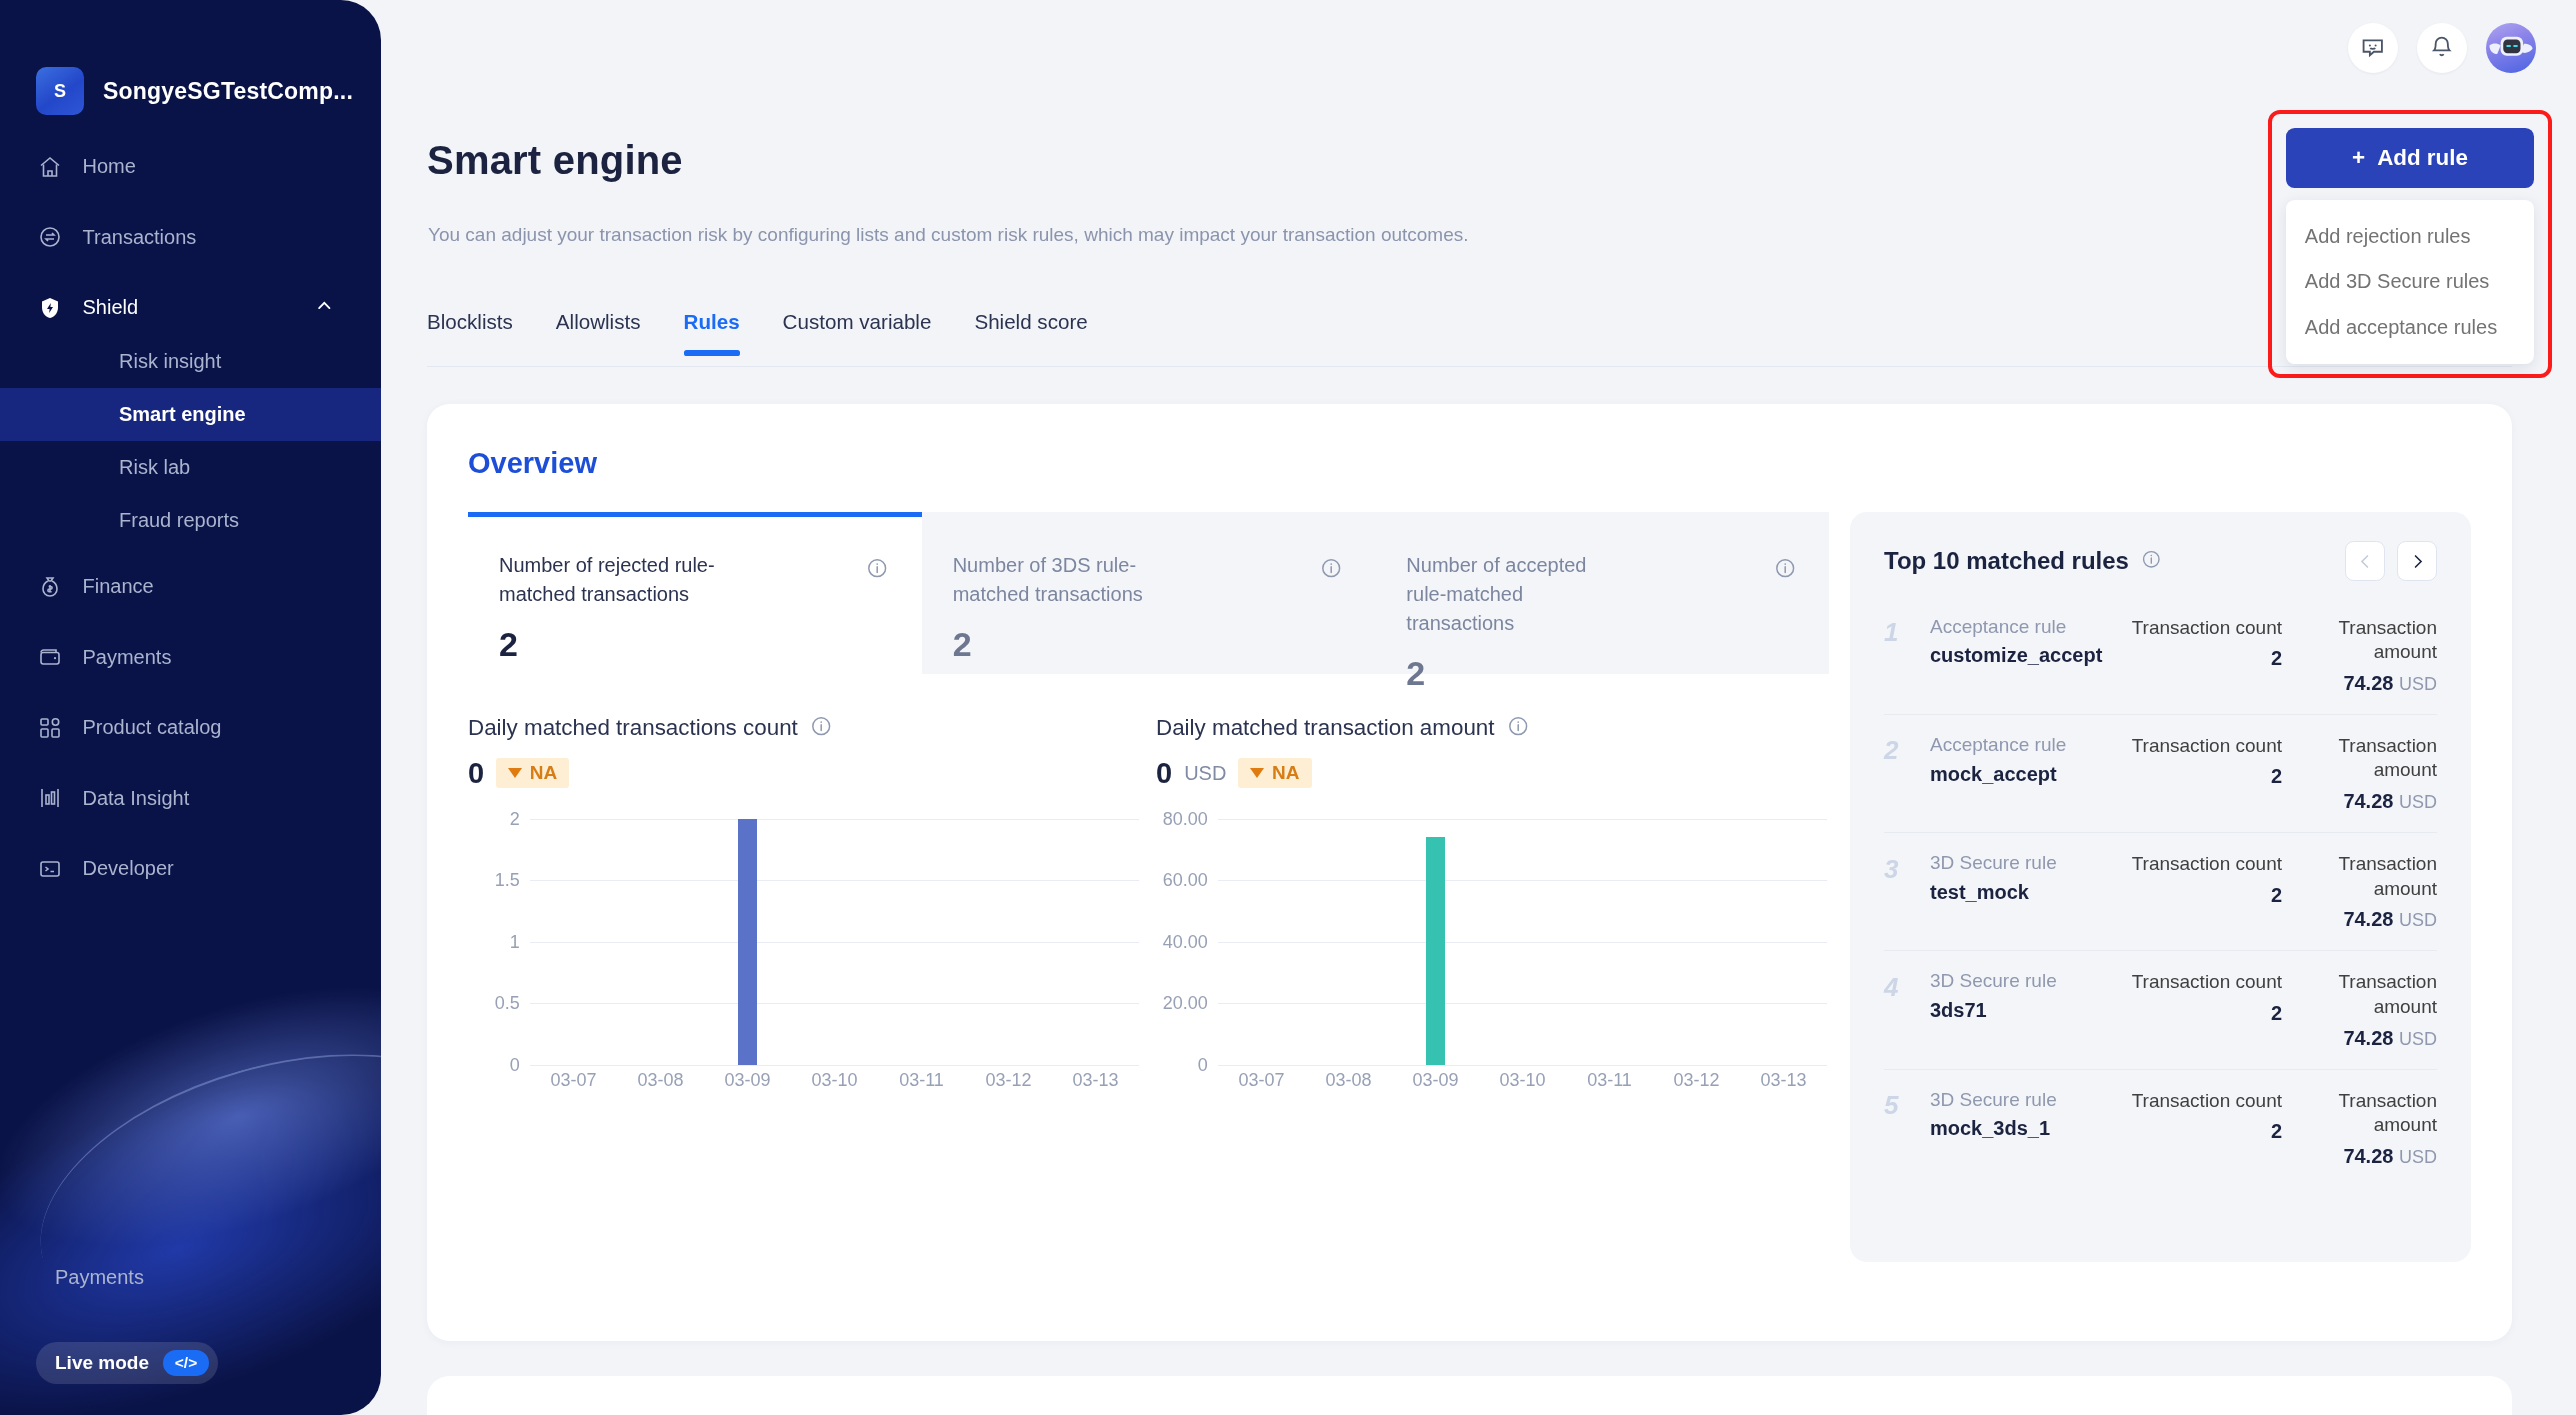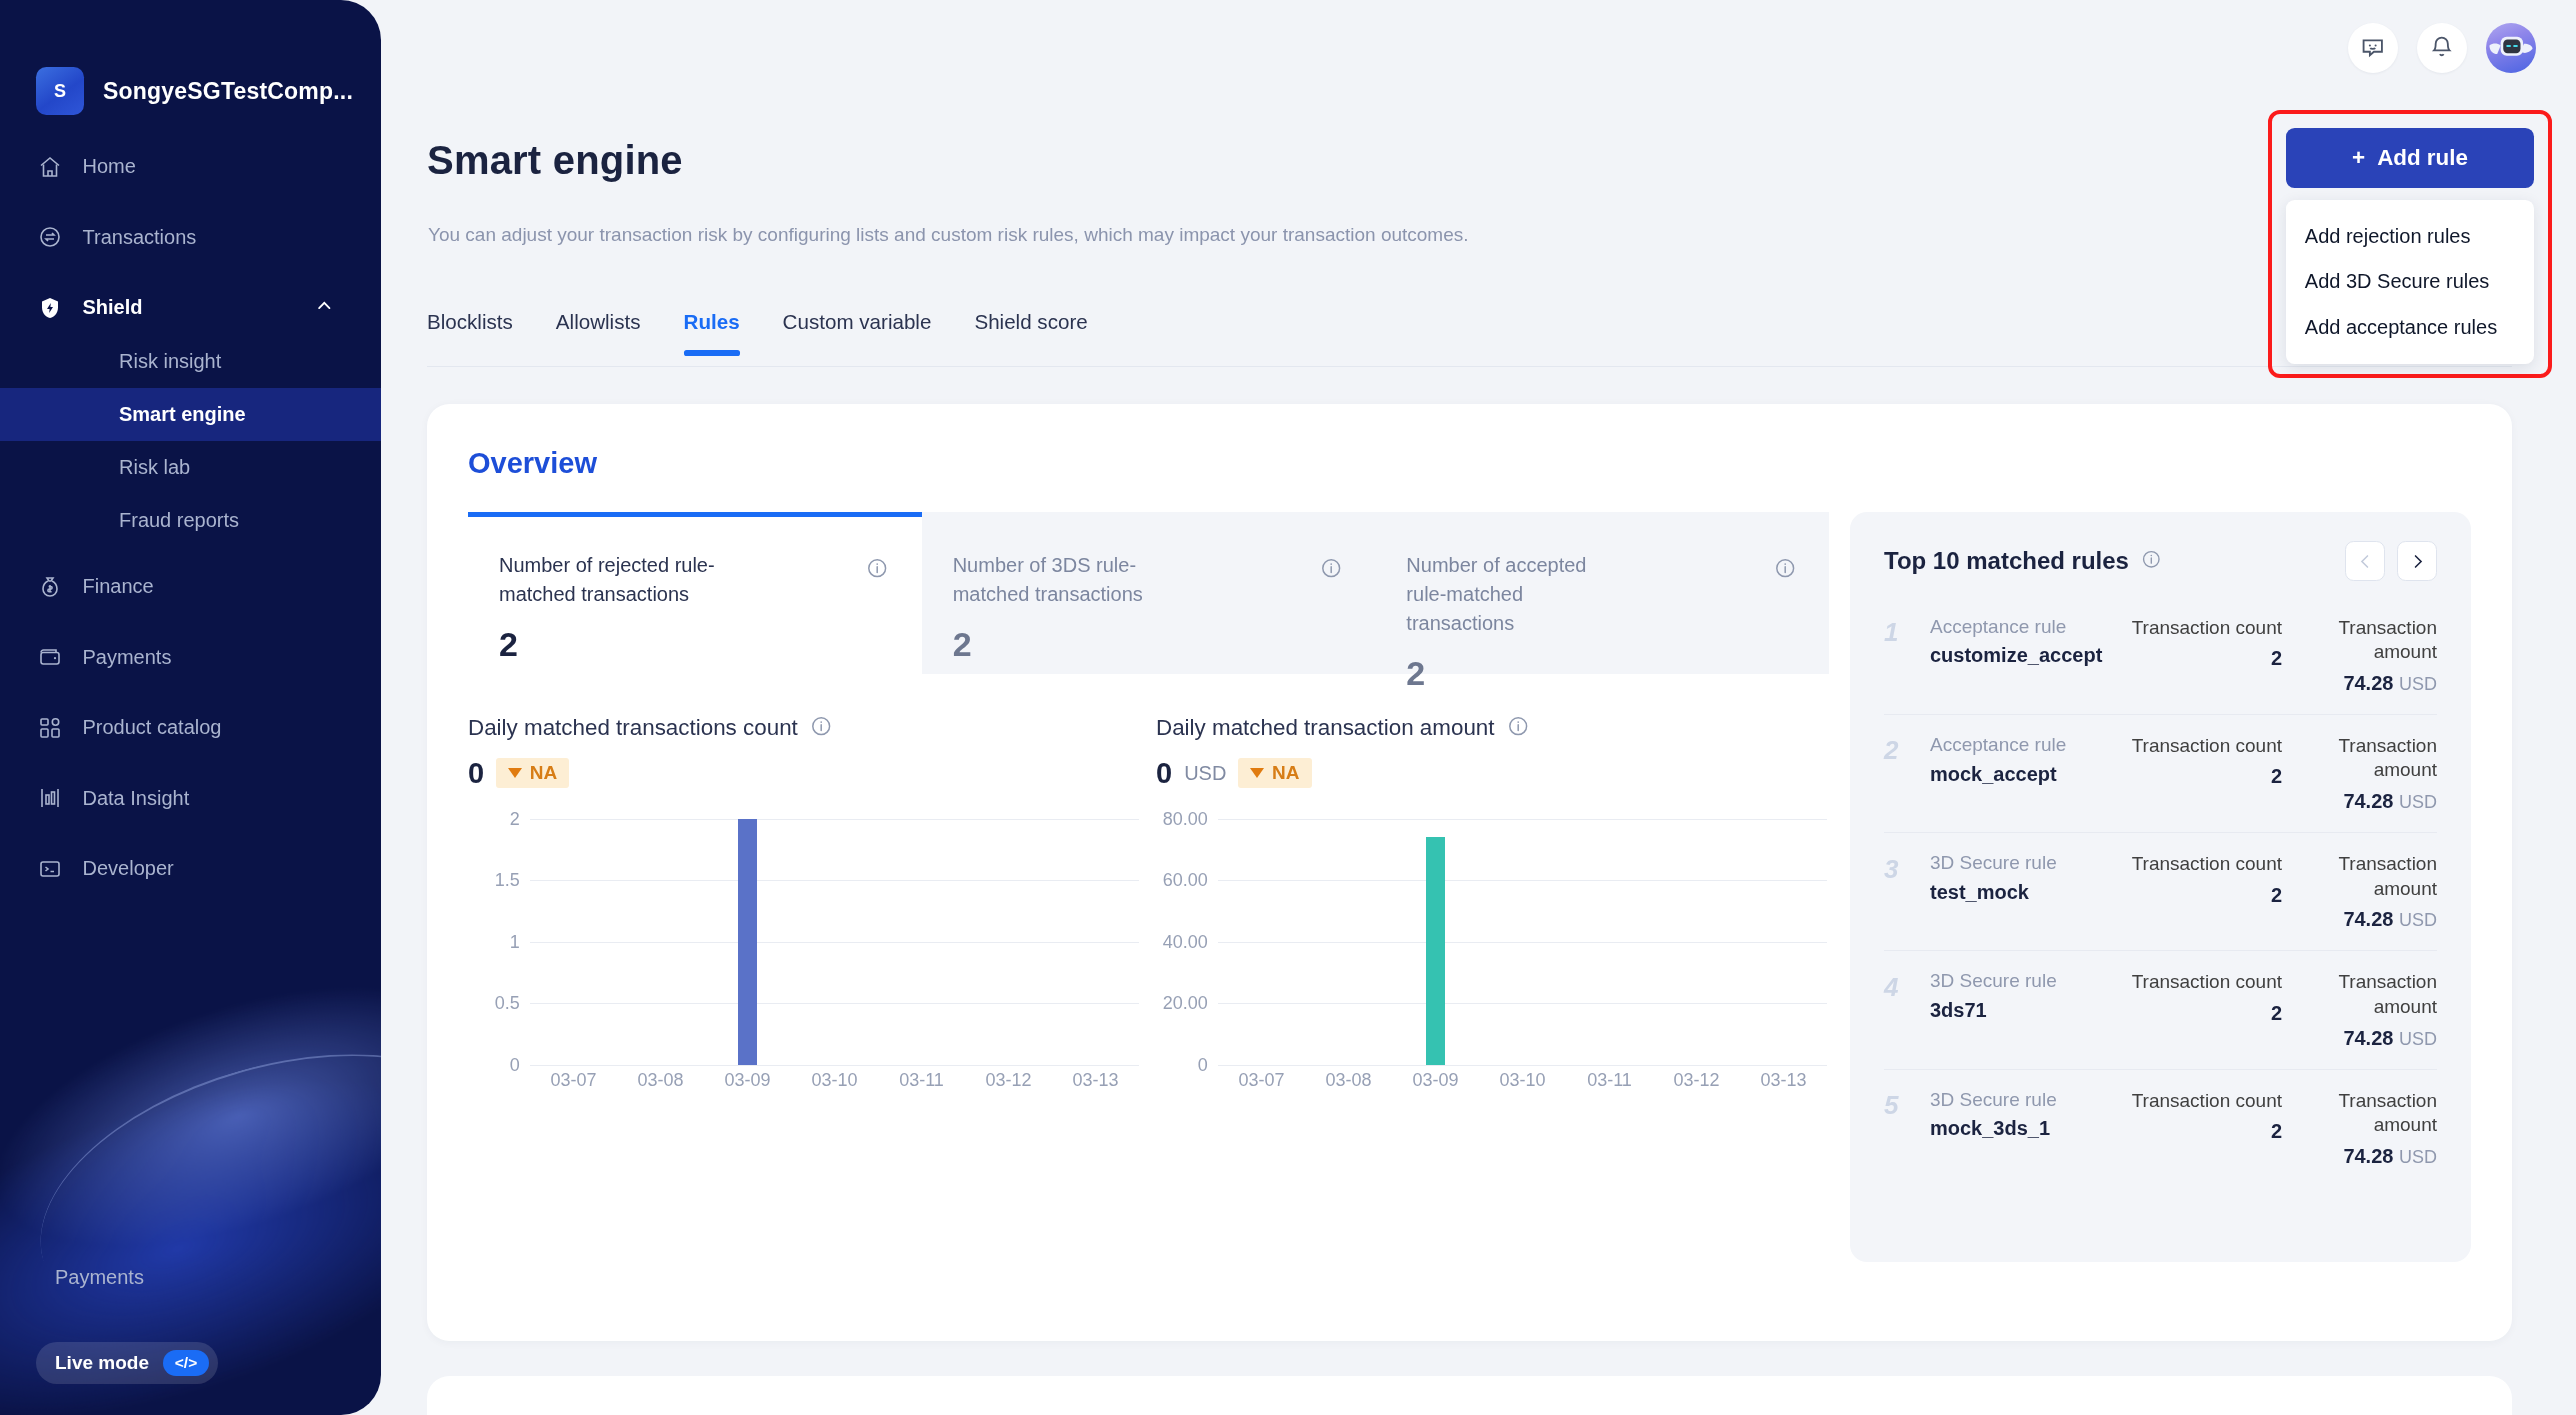--- a/index.html
+++ b/index.html
@@ -55,21 +55,21 @@
   .nav { position: absolute; left: 0; top: 139px; width: 381px; z-index: 3; }
   .nav-item {
     display: flex; align-items: center;
     height: 55px; padding-left: 36px; gap: 19px;
     color: #aab4cf; font-size: 20px;
     position: relative;
   }
   .nav-item.top-level { margin-bottom: 15.5px; }
   .nav-item .ico { width: 27.5px; height: 27.5px; display:flex; align-items:center; justify-content:center; flex: 0 0 27.5px;}
   .nav-item .ico svg { width: 24px; height: 24px; }
-  .nav-item.active-parent { color: #ffffff; font-weight: bold; }
+  .nav-item.active-parent { color: #ffffff; font-weight: normal; }
   .nav-sub {
     display:flex; align-items:center;
     height: 53px; padding-left: 119px;
     color: #aab4cf; font-size: 20px;
   }
   .nav-sub.selected {
     background: #17267e;
     color: #ffffff; font-weight: bold;
   }
   .nav-chevron { position: absolute; right: 46px; top: 50%; transform: translateY(-50%); }
@@ -161,21 +161,21 @@
   }
   #add-rule-menu {
     margin-top: 12px;
     background: #ffffff;
     border-radius: 8.6px;
     box-shadow: 0 3.4px 13.8px rgba(25,35,70,0.10);
     padding: 13.8px 0 13.8px 0;
   }
   .menu-item {
     padding: 11.2px 19px;
-    font-size: 20px; color: #0f172a;
+    font-size: 20px; color: #737373;
     white-space: nowrap; cursor: pointer;
   }
 
   
   #overview-card {
     position: absolute; left: 46px; top: 404px; right: 64px;
     height: 937px;
     background: #ffffff;
     border-radius: 22.4px;
     box-shadow: 0 1.7px 8.6px rgba(30,40,80,0.04);

